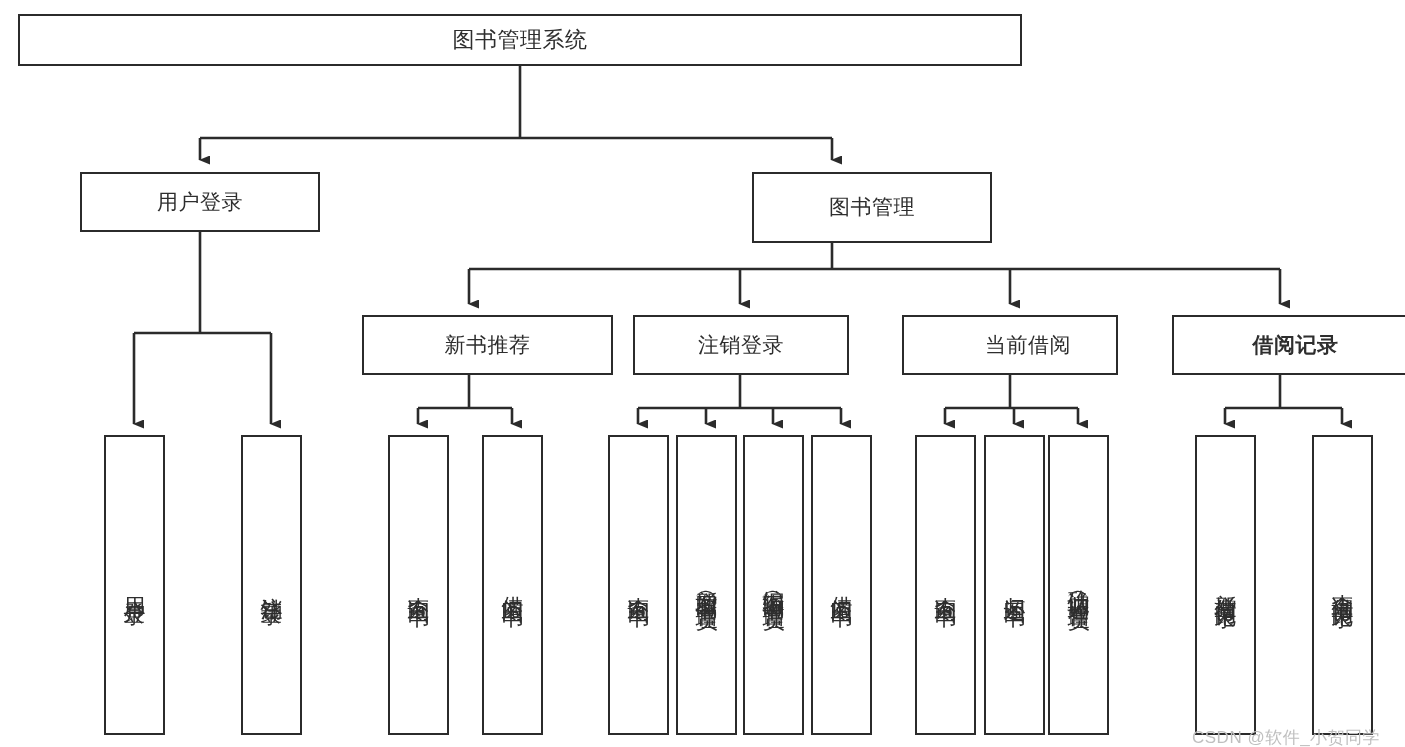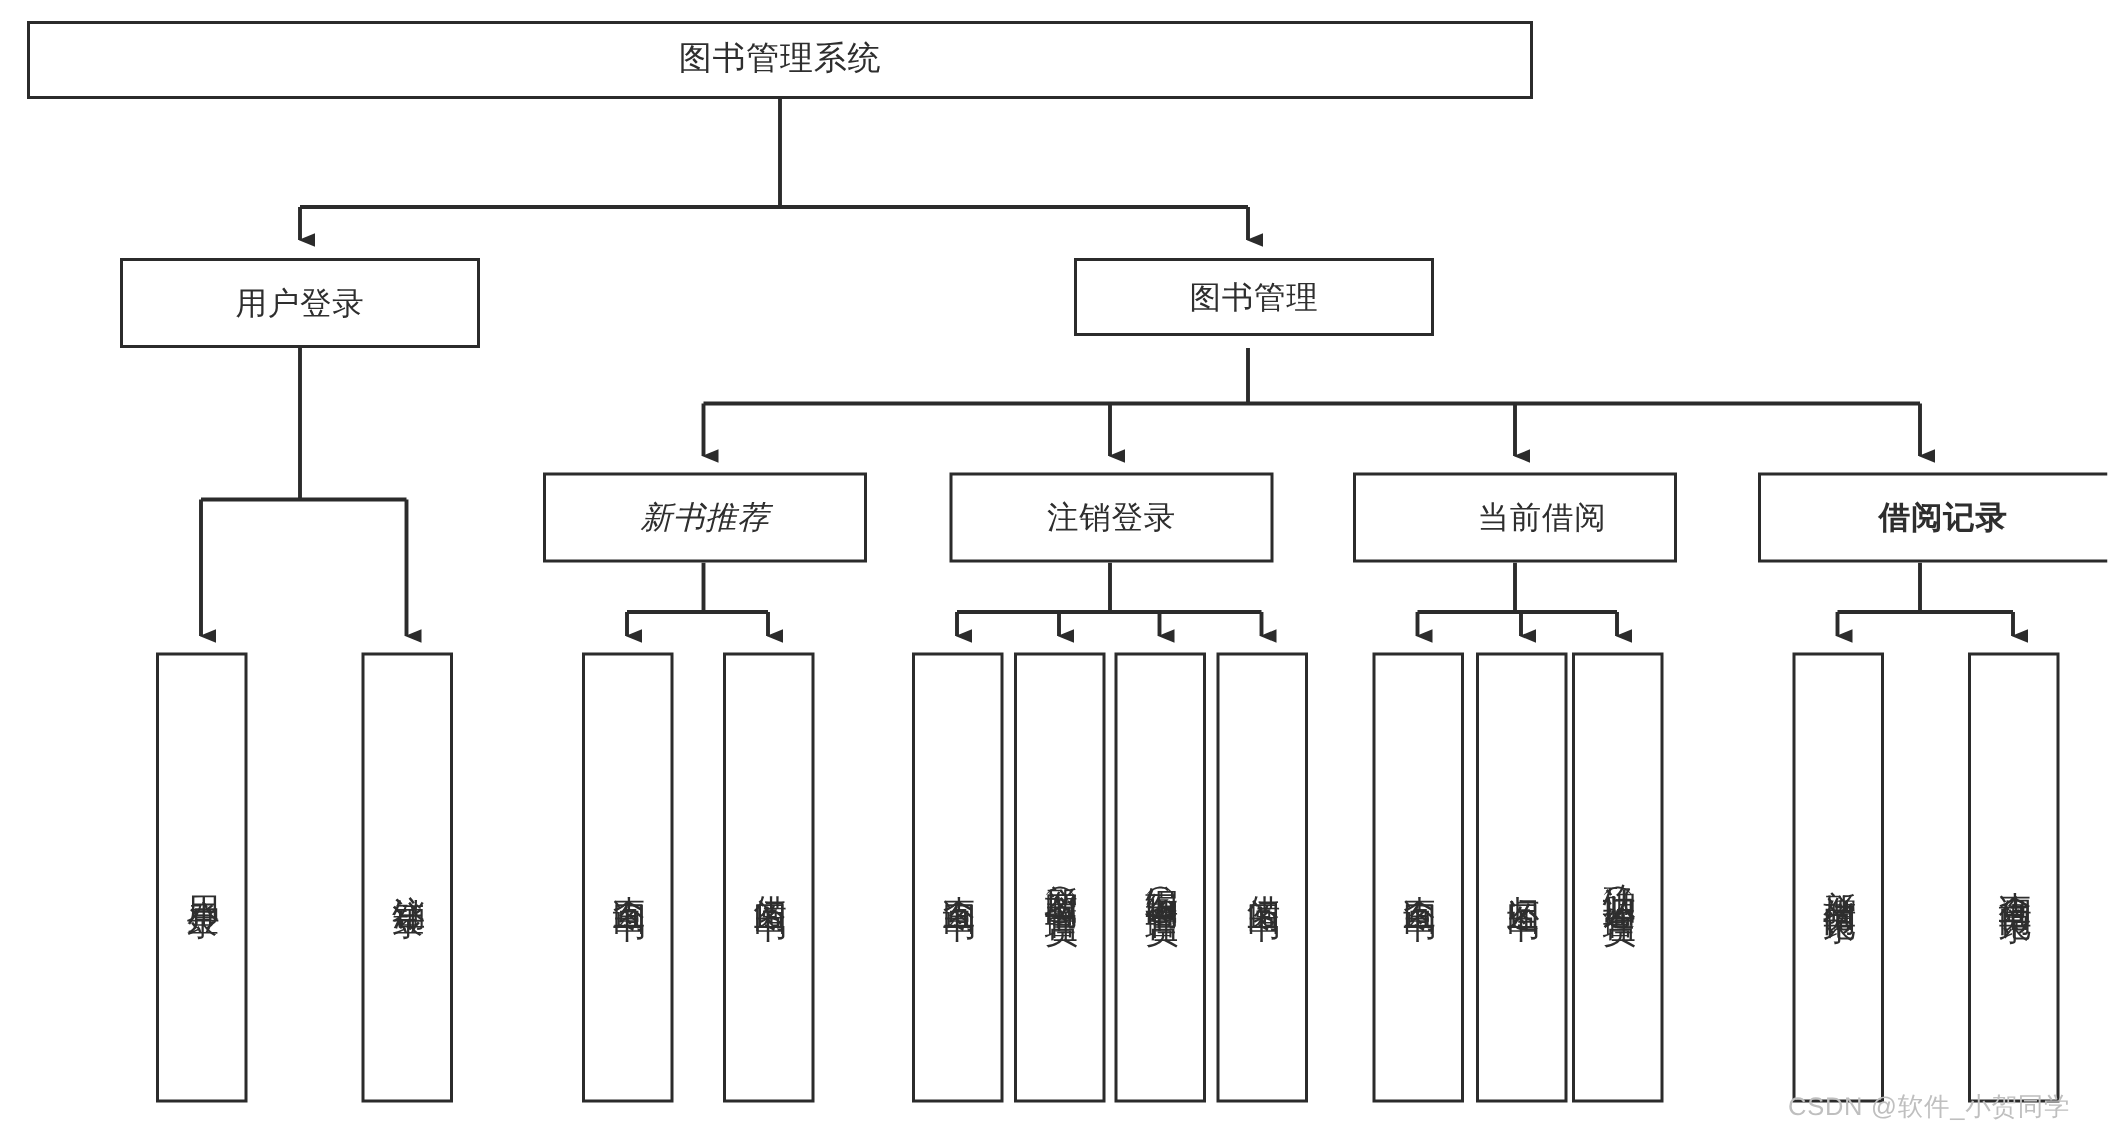--- a/index.html
+++ b/index.html
@@ -128,25 +128,25 @@
     </g>
   </svg>
 
   <div class="node h-node root" style="left:18px; top:14px; width:1004px; height:52px;">
     <span class="node-label">图书管理系统</span>
   </div>
 
   <div class="node h-node" style="left:80px; top:172px; width:240px; height:60px;">
     <span class="node-label">用户登录</span>
   </div>
-  <div class="node h-node" style="left:716px; top:172px; width:240px; height:52px;">
+  <div class="node h-node" style="left:752px; top:172px; width:240px; height:71px;">
     <span class="node-label">图书管理</span>
   </div>
 
-  <div class="node h-node" style="left:362px; top:315px; width:216px; height:60px;font-style:italic;">
+  <div class="node h-node" style="left:362px; top:315px; width:251px; height:60px;">
     <span class="node-label">新书推荐</span>
   </div>
   <div class="node h-node" style="left:633px; top:315px; width:216px; height:60px;">
     <span class="node-label">注销登录</span>
   </div>
   <div class="node h-node" style="left:902px; top:315px; width:216px; height:60px;padding-left:36px;">
     <span class="node-label">当前借阅</span>
   </div>
   <div class="node h-node" style="left:1172px; top:315px; width:247px; height:60px;font-weight:bold;">
     <span class="node-label">借阅记录</span>

